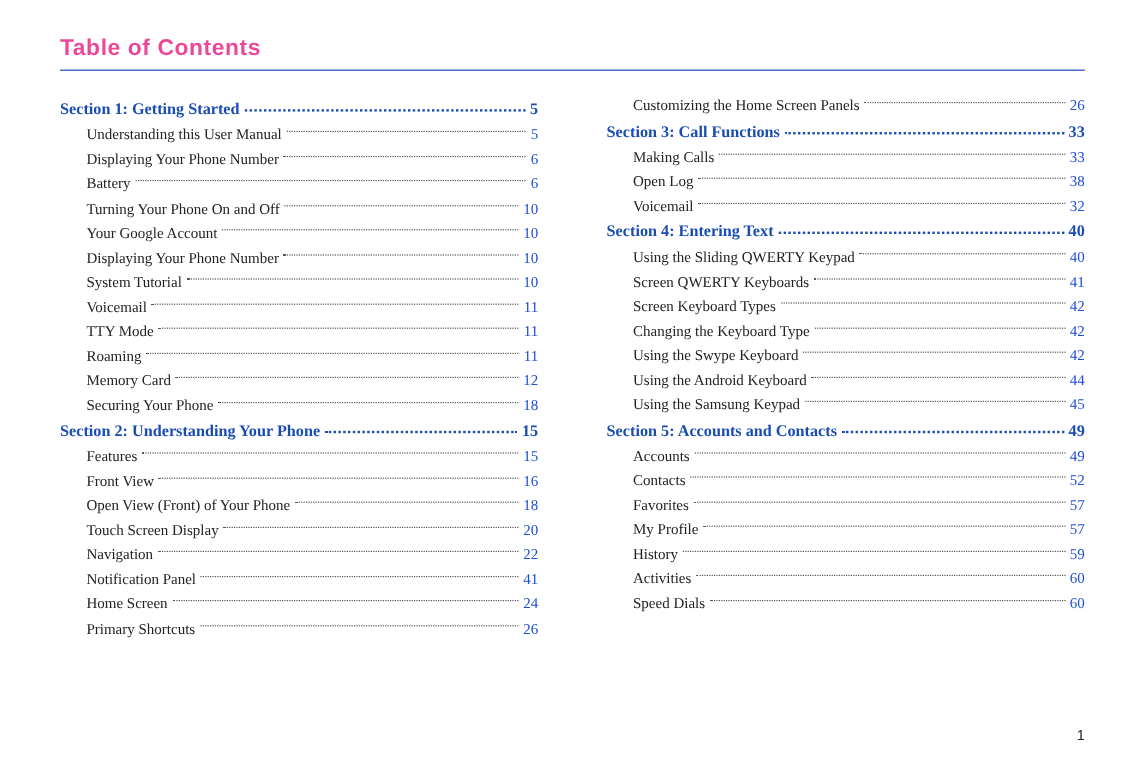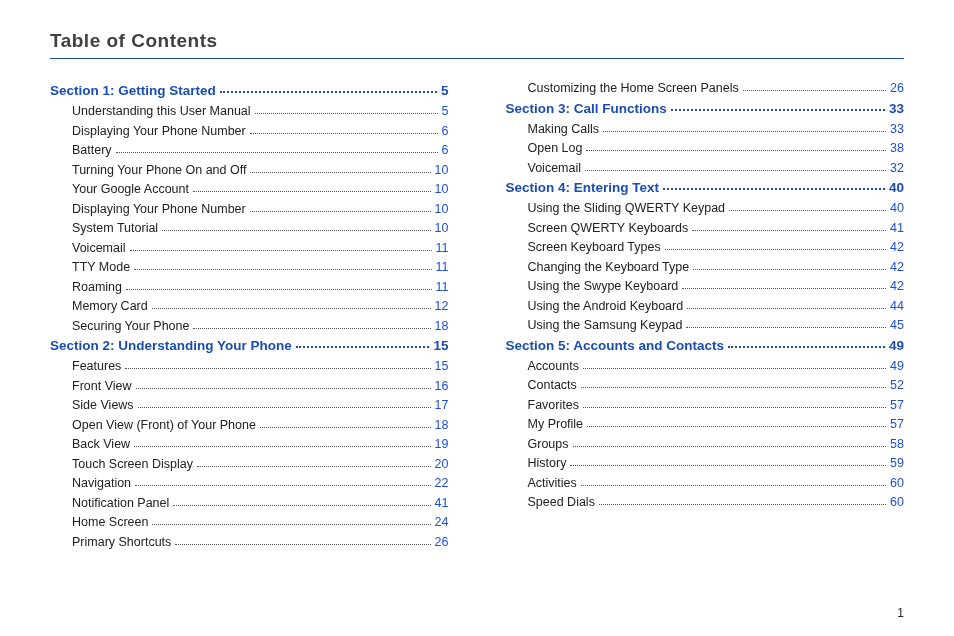--- a/index.html
+++ b/index.html
@@ -9,32 +9,33 @@
     }
     body {
       width: 954px;
       height: 636px;
       background: #fff;
       padding: 30px 50px 20px 50px;
       font-family: Arial, Helvetica, sans-serif;
       position: relative;
     }
     .title {
-      color: #404040;
+      color: #ec4899;
       font-weight: 900;
       font-size: 19px;
       letter-spacing: 0.5px;
       border-bottom: 1.5px solid #1a4db3;
       padding-bottom: 6px;
       margin-bottom: 22px;
       font-family: Arial Black, Arial, sans-serif;
     }
     .columns {
       display: flex;
       gap: 57px;
+      font-family: Liberation Serif, serif;
     }
     .col {
       flex: 1;
     }
     .section-row {
       display: flex;
       align-items: baseline;
       margin-bottom: 6px;
       margin-top: 2px;
     }
@@ -52,21 +53,21 @@
       position: relative;
       top: -2px;
     }
     .section-page {
       color: #1a4db3;
       font-weight: 700;
       font-size: 13.5px;
     }
     .item-row {
       display: flex;
-      align-items: flex-end;
+      align-items: center;
       padding-left: 22px;
       margin-bottom: 5.5px;
       font-size: 12.5px;
       color: #222;
     }
     .item-label {
       white-space: nowrap;
     }
     .item-dots {
       flex: 1;
@@ -168,33 +169,23 @@
         <span class="item-label">Features  </span>
         <span class="item-dots"></span>
         <span class="item-page"> 15</span>
       </div>
       <div class="item-row">
         <span class="item-label">Front View  </span>
         <span class="item-dots"></span>
         <span class="item-page"> 16</span>
       </div>
       <div class="item-row">
-        <span class="item-label">Side Views  </span>
-        <span class="item-dots"></span>
-        <span class="item-page"> 17</span>
-      </div>
-      <div class="item-row">
         <span class="item-label">Open View (Front) of Your Phone  </span>
         <span class="item-dots"></span>
         <span class="item-page"> 18</span>
-      </div>
-      <div class="item-row">
-        <span class="item-label">Back View  </span>
-        <span class="item-dots"></span>
-        <span class="item-page"> 19</span>
       </div>
       <div class="item-row">
         <span class="item-label">Touch Screen Display  </span>
         <span class="item-dots"></span>
         <span class="item-page"> 20</span>
       </div>
       <div class="item-row">
         <span class="item-label">Navigation  </span>
         <span class="item-dots"></span>
         <span class="item-page"> 22</span>
@@ -298,25 +289,20 @@
       </div>
       <div class="item-row">
         <span class="item-label">Favorites  </span>
         <span class="item-dots"></span>
         <span class="item-page"> 57</span>
       </div>
       <div class="item-row">
         <span class="item-label">My Profile  </span>
         <span class="item-dots"></span>
         <span class="item-page"> 57</span>
-      </div>
-      <div class="item-row">
-        <span class="item-label">Groups  </span>
-        <span class="item-dots"></span>
-        <span class="item-page"> 58</span>
       </div>
       <div class="item-row">
         <span class="item-label">History  </span>
         <span class="item-dots"></span>
         <span class="item-page"> 59</span>
       </div>
       <div class="item-row">
         <span class="item-label">Activities  </span>
         <span class="item-dots"></span>
         <span class="item-page"> 60</span>

